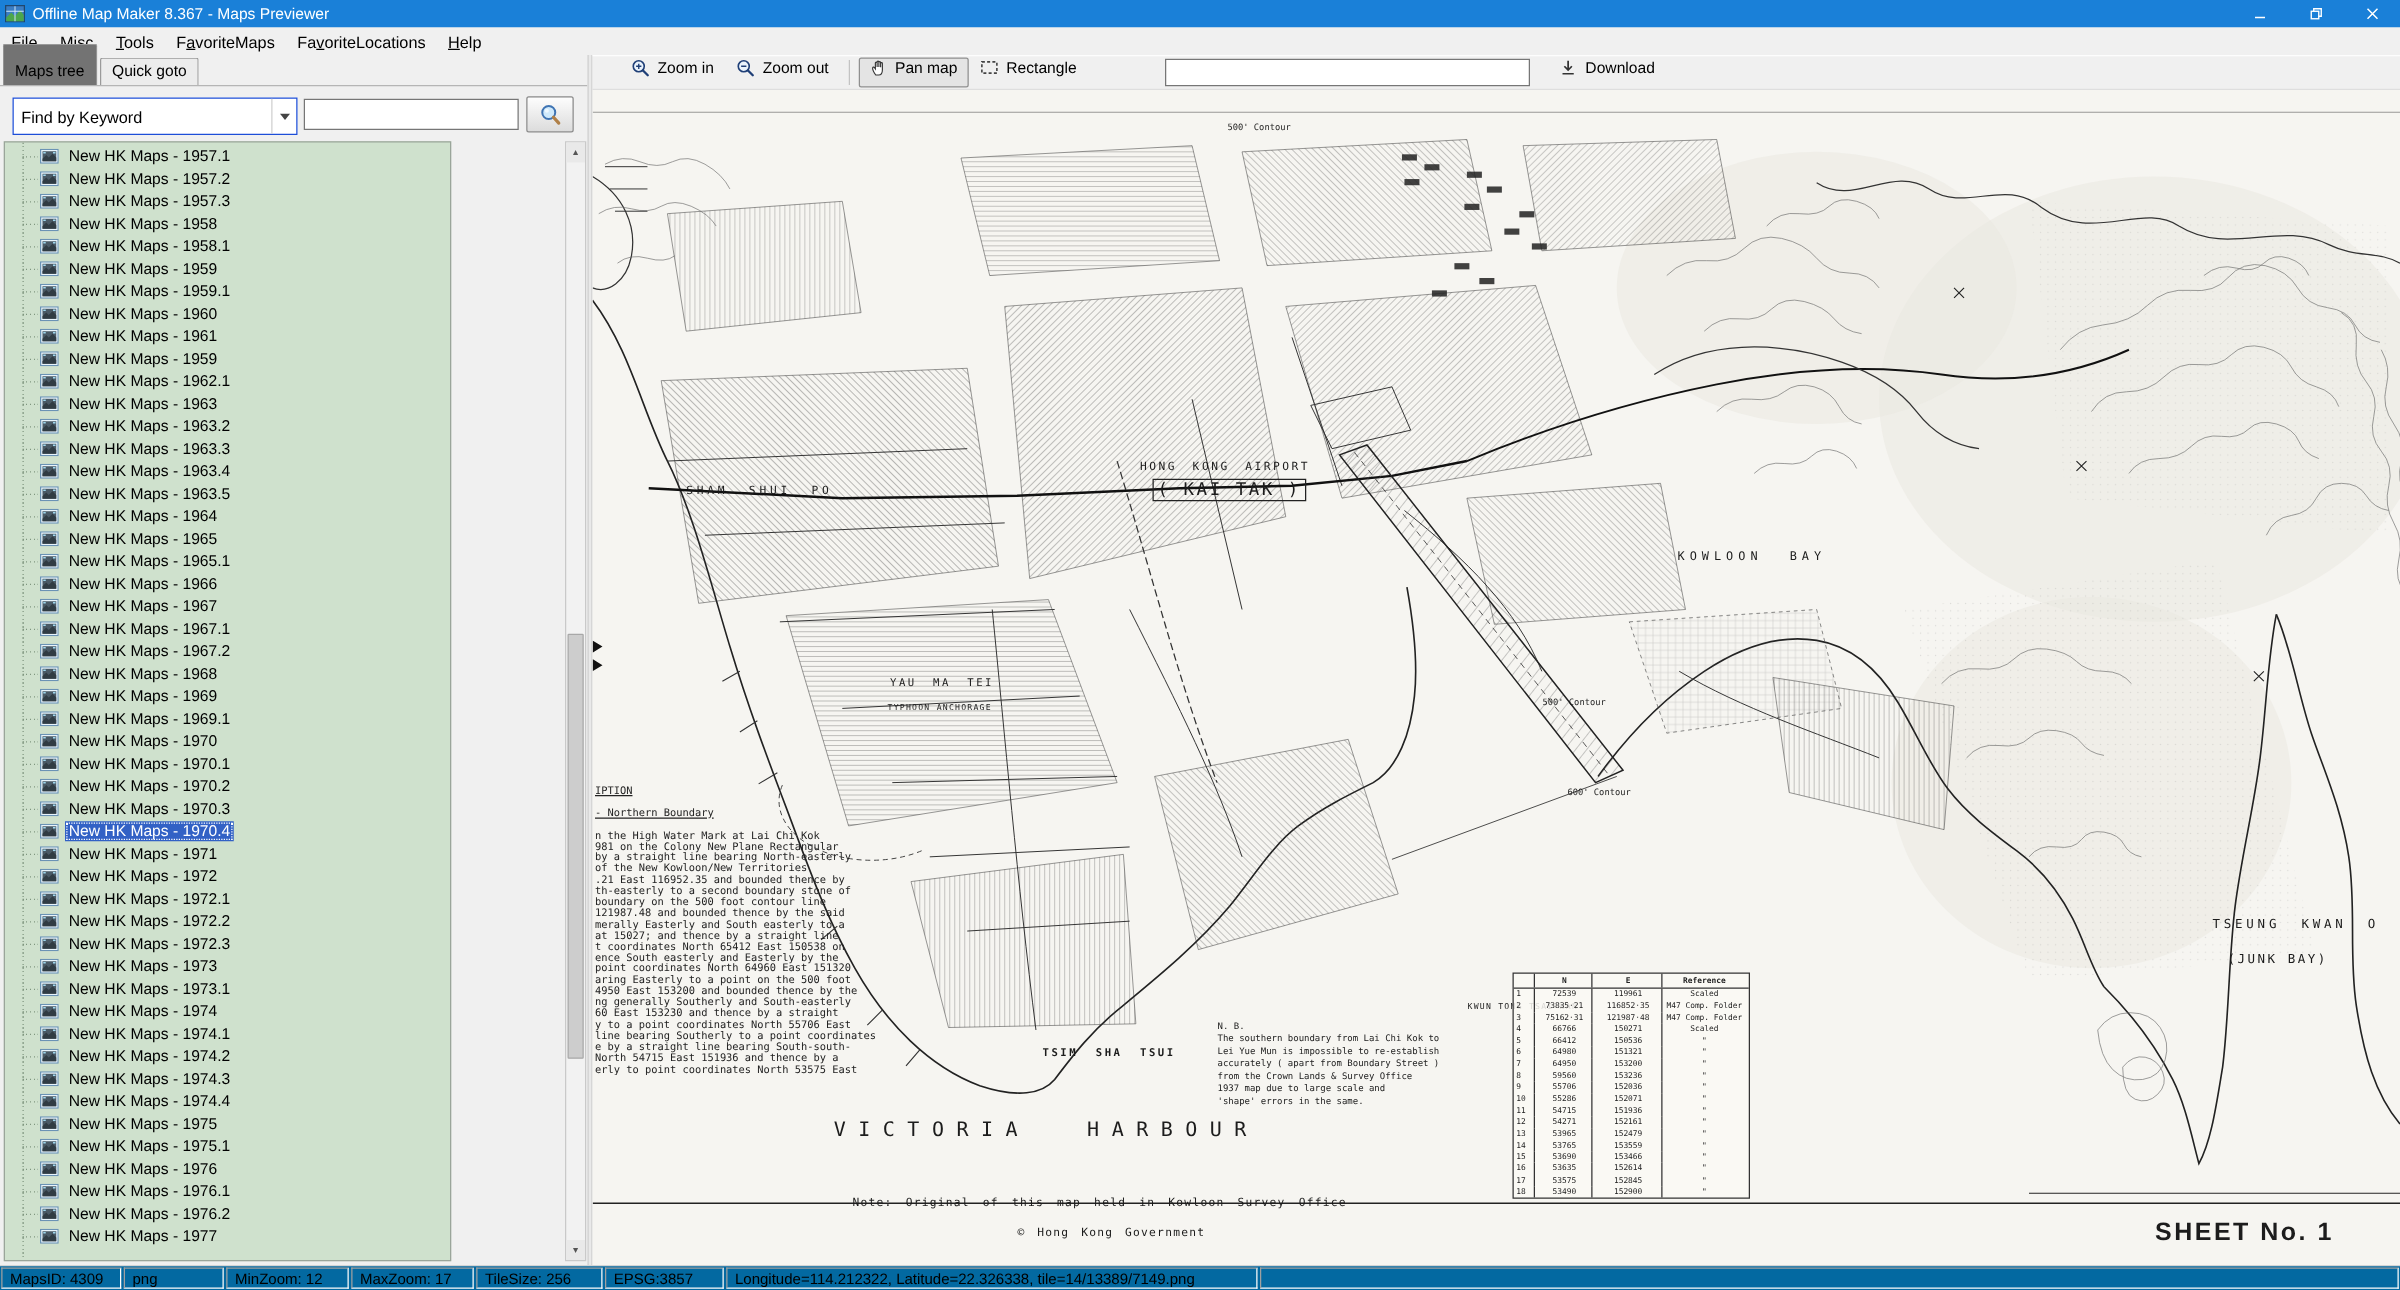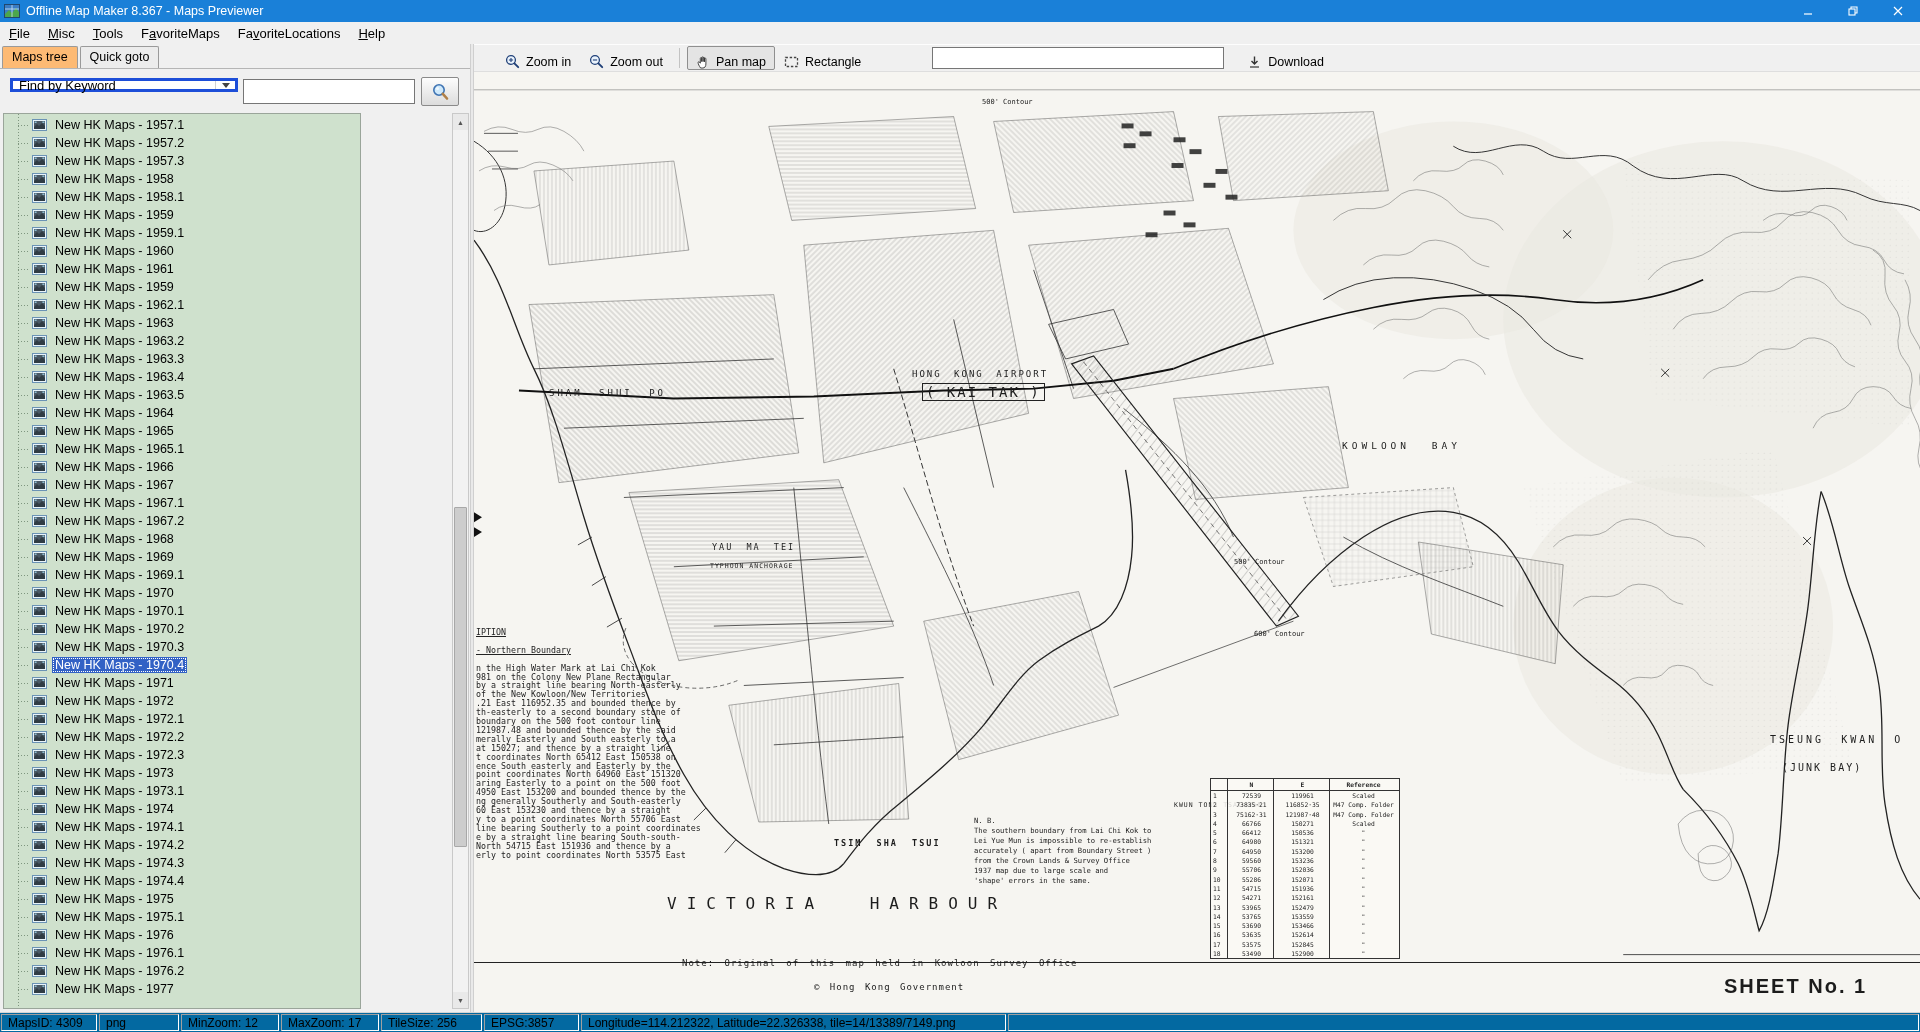--- a/index.html
+++ b/index.html
@@ -13,25 +13,25 @@
   .win-btn{width:45px;height:100%;display:flex;align-items:center;justify-content:center}
 
   
   .menubar{position:absolute;left:0;top:22px;width:1920px;height:22px;background:#f0f0f0;display:flex;align-items:center;font-size:13px}
   .menu-item{padding:2px 9px;white-space:nowrap}
   .menu-item u{text-decoration:underline}
 
   
   .tabrow{position:absolute;left:2px;top:44px;width:468px;height:24px;display:flex;align-items:flex-end}
   .tab{border:1px solid #9a9a9a;border-bottom:none;border-radius:2px 2px 0 0;padding:3px 9px 4px 9px;font-size:12.5px;background:#ececec;margin-right:2px;position:relative}
-  .tab.active{background:#fdba74;padding-top:3px;z-index:2}
+  .tab.active{background:#737373;padding-top:14px;z-index:2}
 
   
   .left-panel{position:absolute;left:0;top:68px;width:470px;height:944px;background:#f0f0f0;border-top:1px solid #b5b5b5}
-  .combo{position:absolute;left:10px;top:9px;width:228px;height:14px;background:#fff;border:3px solid #1d4ed8;display:flex;align-items:center;font-size:13px}
+  .combo{position:absolute;left:10px;top:9px;width:228px;height:30px;background:#fff;border:1px solid #1d4ed8;display:flex;align-items:center;font-size:13px}
   .combo .combo-text{padding-left:6px;flex:1}
   .combo .combo-arrow{width:20px;height:100%;display:flex;align-items:center;justify-content:center;border-left:1px solid #d0d0d0}
   .combo .combo-arrow::after{content:"";border-left:4px solid transparent;border-right:4px solid transparent;border-top:5px solid #444}
   .search-input{position:absolute;left:243px;top:10px;width:172px;height:25px;border:1px solid #767676;background:#fff;font-size:13px;padding:0 5px;font-family:"Liberation Sans",sans-serif}
   .search-btn{position:absolute;left:421px;top:8px;width:38px;height:29px;background:linear-gradient(#fdfdfd,#dcdcdc);border:1px solid #8a8a8a;border-radius:2px;display:flex;align-items:center;justify-content:center}
 
   .tree-wrap{position:absolute;left:3px;top:44px;width:358px;height:896px;background:#cfe1cd;border:1px solid #9aa59a;overflow:hidden;position:absolute}
   .tree-list{position:absolute;left:0;top:2px;width:100%}
   .tree-wrap::before{content:"";position:absolute;left:14px;top:0;bottom:0;width:1px;background:repeating-linear-gradient(to bottom,#7f967f 0 1px,transparent 1px 3px)}
   .tree-row{height:18px;display:flex;align-items:center;padding-left:28px;white-space:nowrap;position:relative;font-size:12.5px}
@@ -42,21 +42,21 @@
 
   .vscroll{position:absolute;right:1px;top:44px;width:17px;height:896px;background:#f2f2f2;border:1px solid #c9c9c9}
   .vs-btn{position:absolute;left:0;width:15px;height:16px;background:#e9e9e9;display:flex;align-items:center;justify-content:center;font-size:7px;color:#555}
   .vs-up{top:0}.vs-down{bottom:0}
   .vs-thumb{position:absolute;left:1px;width:13px;top:44%;height:38%;background:#cdcdcd;border:1px solid #a8a8a8;border-radius:1px}
 
   .splitter{position:absolute;left:470px;top:44px;width:4px;height:968px;background:#e9e9e9;border-left:1px solid #cfcfcf;border-right:1px solid #cfcfcf}
 
   
   .toolbar{position:absolute;left:474px;top:44px;width:1446px;height:28px;background:#f0f0f0;border-top:1px solid #fdfdfd;border-bottom:1px solid #dedede;display:flex;align-items:center;font-size:12.5px;padding-left:22px}
-  .tbtn{display:flex;align-items:flex-end;gap:6px;height:24px;padding:0 8px;border:1px solid transparent;border-radius:2px;white-space:nowrap}
+  .tbtn{display:flex;align-items:flex-start;gap:6px;height:24px;padding:0 8px;border:1px solid transparent;border-radius:2px;white-space:nowrap}
   .tbtn.toggled{border:1px solid #8f8f8f;background:#e4e4e4}
   .tsep{width:1px;height:20px;background:#c3c3c3;margin:0 7px}
   .coord-input{width:292px;height:22px;border:1px solid #767676;background:#fff;margin-left:62px;font-size:12px;padding:0 4px;font-family:"Liberation Sans",sans-serif}
   .download-btn{margin-left:14px}
 
   
   .map-area{position:absolute;left:474px;top:72px;width:1446px;height:940px;background:#f6f5f1;overflow:hidden}
   .map-area svg.map-canvas{position:absolute;left:0;top:0;width:100%;height:100%}
   .map-label{position:absolute;font-family:"DejaVu Sans Mono",monospace;color:#1c1c1c;white-space:nowrap}
   .lb-sham{left:75px;top:316px;font-size:9px;letter-spacing:3px;word-spacing:8px}

